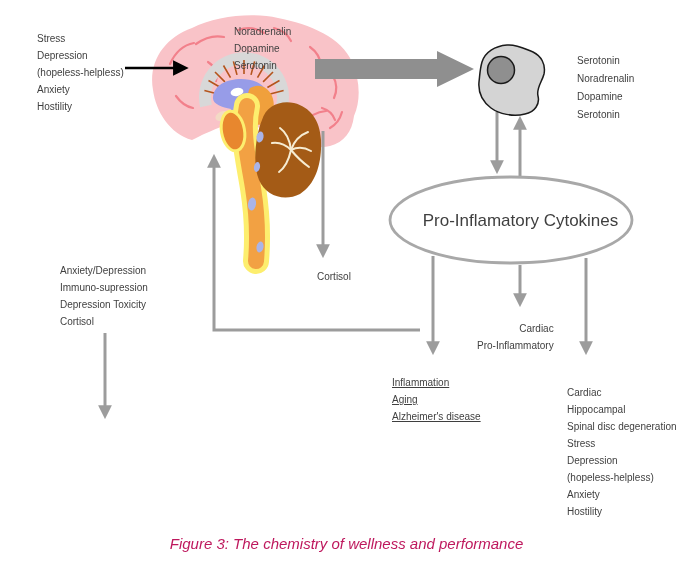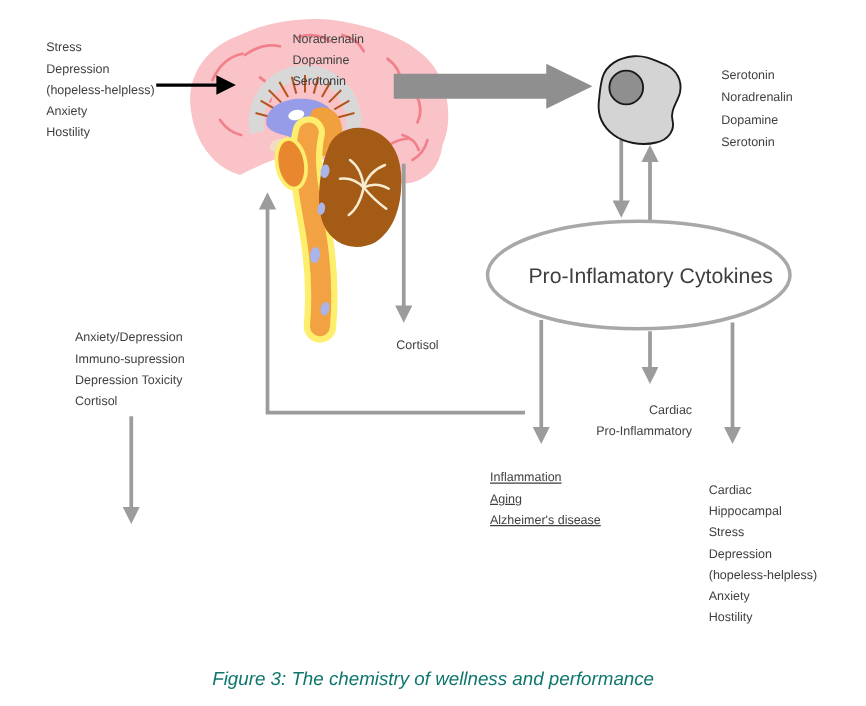--- a/index.html
+++ b/index.html
@@ -4,21 +4,21 @@
 <style>
   html,body{margin:0;padding:0;background:#fff;}
   .stage{position:relative;width:693px;height:565px;background:#ffffff;overflow:hidden;
          font-family:"Liberation Sans",sans-serif;color:#3f3f3f;}
   .gfx{position:absolute;left:0;top:0;}
   .tb{position:absolute;font-size:10px;line-height:17px;white-space:nowrap;margin-left:17px;}
   .tb.m18 div{line-height:18px;}
   .ellipse-label{position:absolute;left:391px;top:213px;width:259px;text-align:center;
                  font-size:17px;line-height:16px;}
   .caption{position:absolute;left:0;right:0;top:535px;text-align:center;
-           font-style:italic;font-size:15px;color:#0f766e;}
+           font-style:italic;font-size:15px;color:#be185d;}
 </style>
 </head>
 <body>
 
 <div class="stage">
 
   <svg class="gfx" width="693" height="565" viewBox="0 0 693 565">
     <defs>
       <marker id="ahg" viewBox="0 0 10 10" refX="7" refY="5" markerWidth="4.6" markerHeight="4.6" orient="auto-start-reverse">
         <path d="M0,0 L10,5 L0,10 Z" fill="#9c9c9c"></path>
@@ -150,20 +150,21 @@
 
   <div class="tb" style="left:375px;top:374px;text-decoration:underline;">
     <div>Inflammation</div>
     <div>Aging</div>
     <div>Alzheimer's disease</div>
   </div>
 
   <div class="tb" style="left:550px;top:384px;">
     <div>Cardiac</div>
     <div>Hippocampal</div>
+    <div>Spinal disc degeneration</div>
     <div>Stress</div>
     <div>Depression</div>
     <div>(hopeless-helpless)</div>
     <div>Anxiety</div>
     <div>Hostility</div>
   </div>
 
   <div class="caption">Figure 3: The chemistry of wellness and performance</div>
 
 </div>

